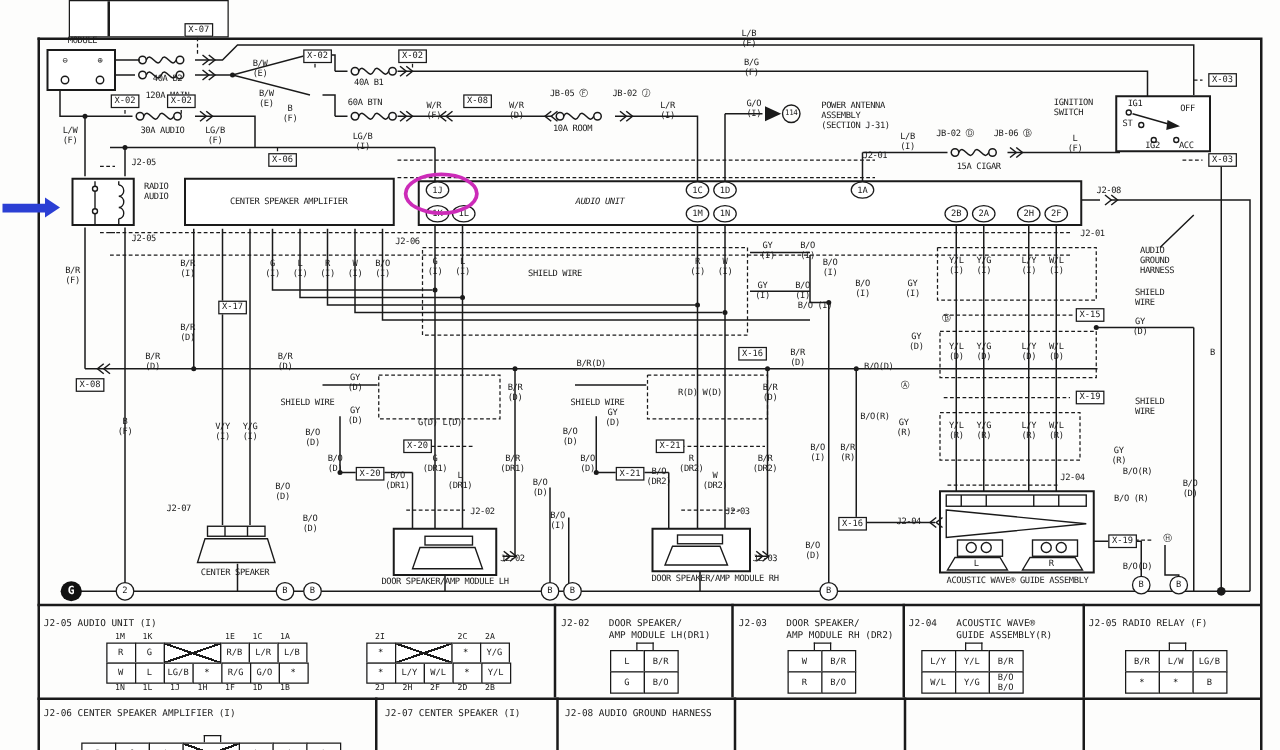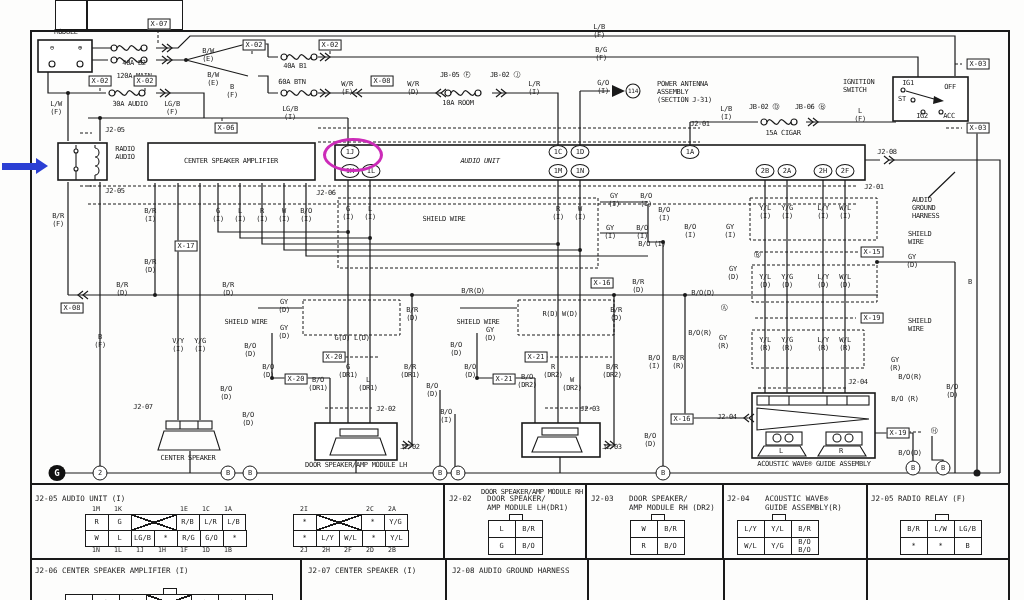--- a/index.html
+++ b/index.html
@@ -589,21 +589,21 @@
 (D)</div>
     <div class="wl" style="left: 910px; top: 453px;">B/O(D)</div>
     <div class="wl" style="left: 650px; top: 440px;">B/O
 (D)</div>
     <div class="wl" style="left: 248px; top: 419px;">B/O
 (D)</div>
     <div class="wl" style="left: 446px; top: 416px;">B/O
 (I)</div>
     <div class="wl" style="left: 188px; top: 458px;">CENTER SPEAKER</div>
     <div class="wl" style="left: 356px; top: 465px;">DOOR SPEAKER/AMP MODULE LH</div>
-    <div class="wl" style="left: 532px; top: 463px; margin-top: 29px;">DOOR SPEAKER/AMP MODULE RH</div>
+    <div class="wl" style="left: 572px; top: 463px;">DOOR SPEAKER/AMP MODULE RH</div>
     <div class="wl" style="left: 814px; top: 464px;">ACOUSTIC WAVE® GUIDE ASSEMBLY</div>
     <div class="wl" style="left: 781px; top: 451px;">L</div>
     <div class="wl" style="left: 841px; top: 451px;">R</div>
     <div class="xb" style="left: 159px; top: 24px;">X-07</div>
     <div class="xb" style="left: 254px; top: 45px;">X-02</div>
     <div class="xb" style="left: 330px; top: 45px;">X-02</div>
     <div class="xb" style="left: 100px; top: 81px;">X-02</div>
     <div class="xb" style="left: 145px; top: 81px;">X-02</div>
     <div class="xb" style="left: 226px; top: 128px;">X-06</div>
     <div class="xb" style="left: 382px; top: 81px;">X-08</div>

